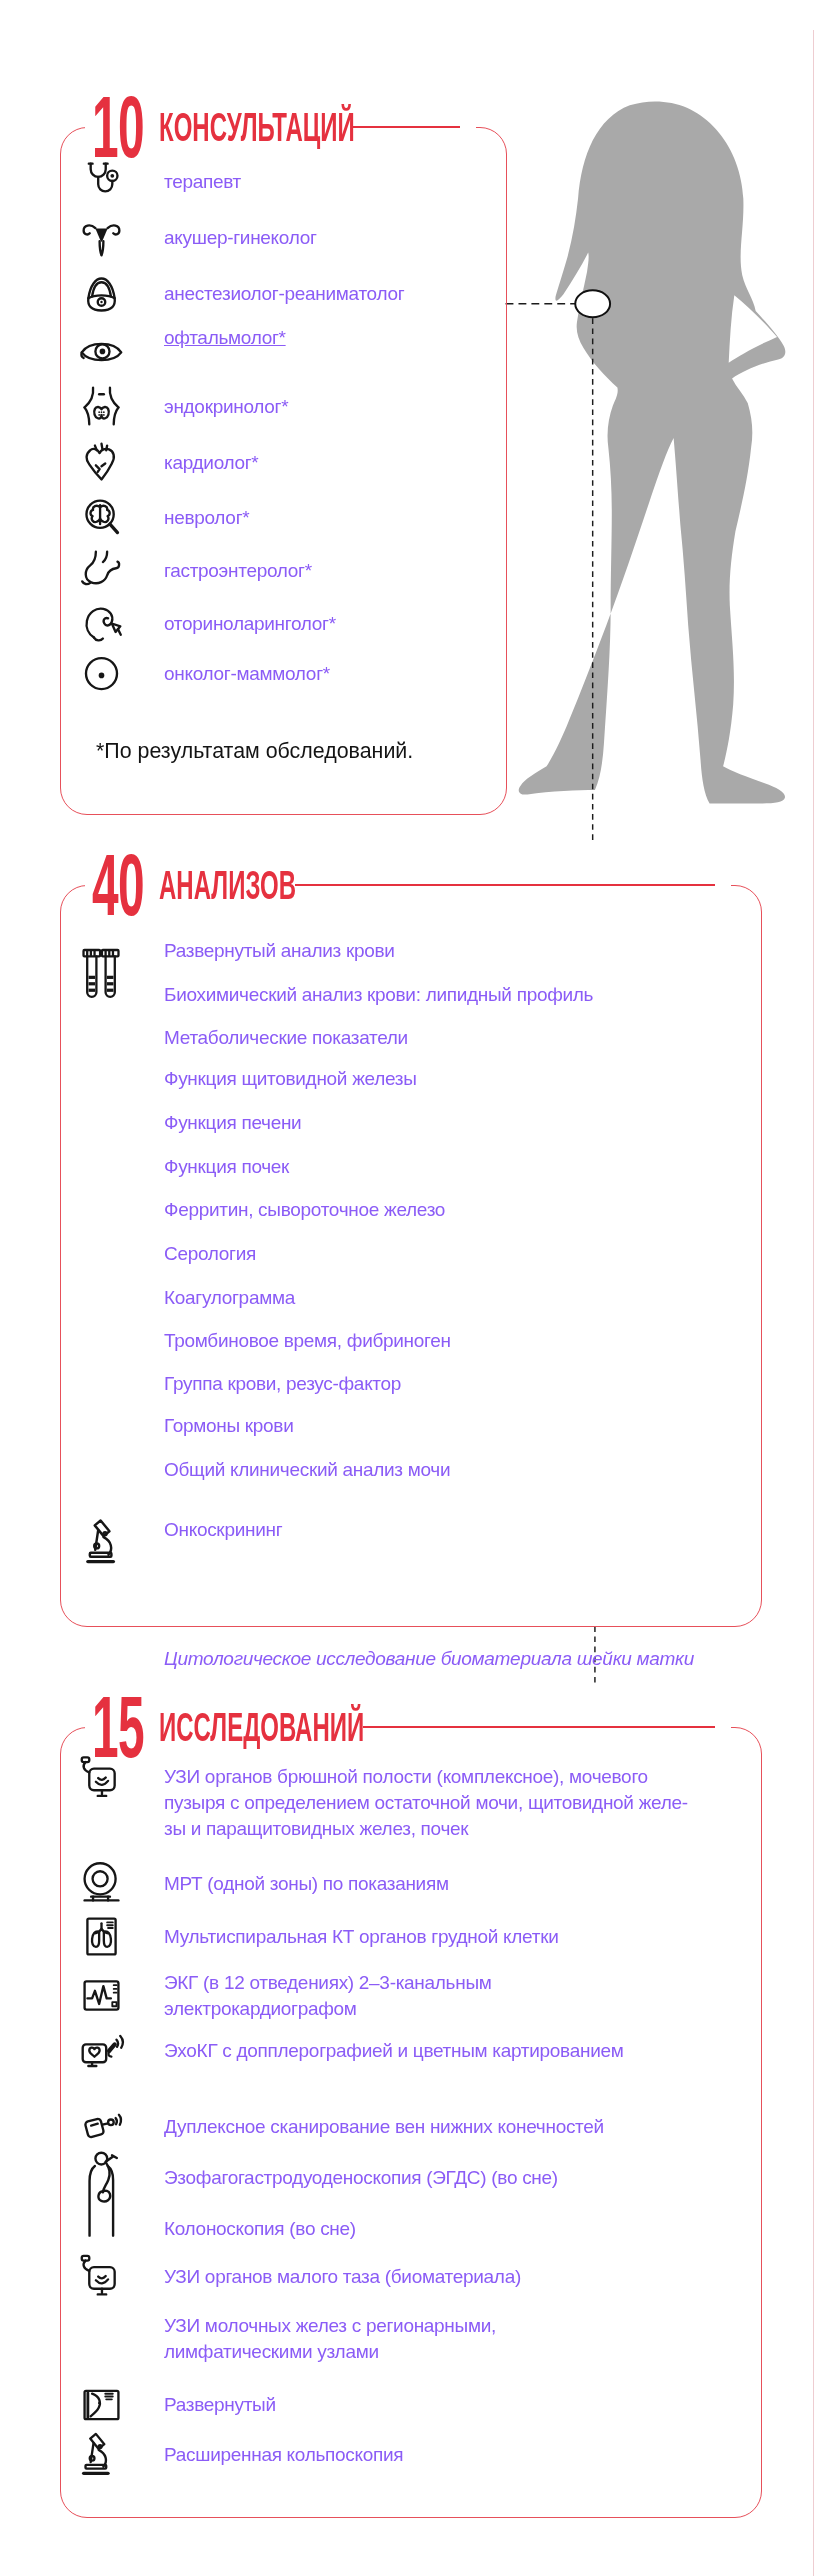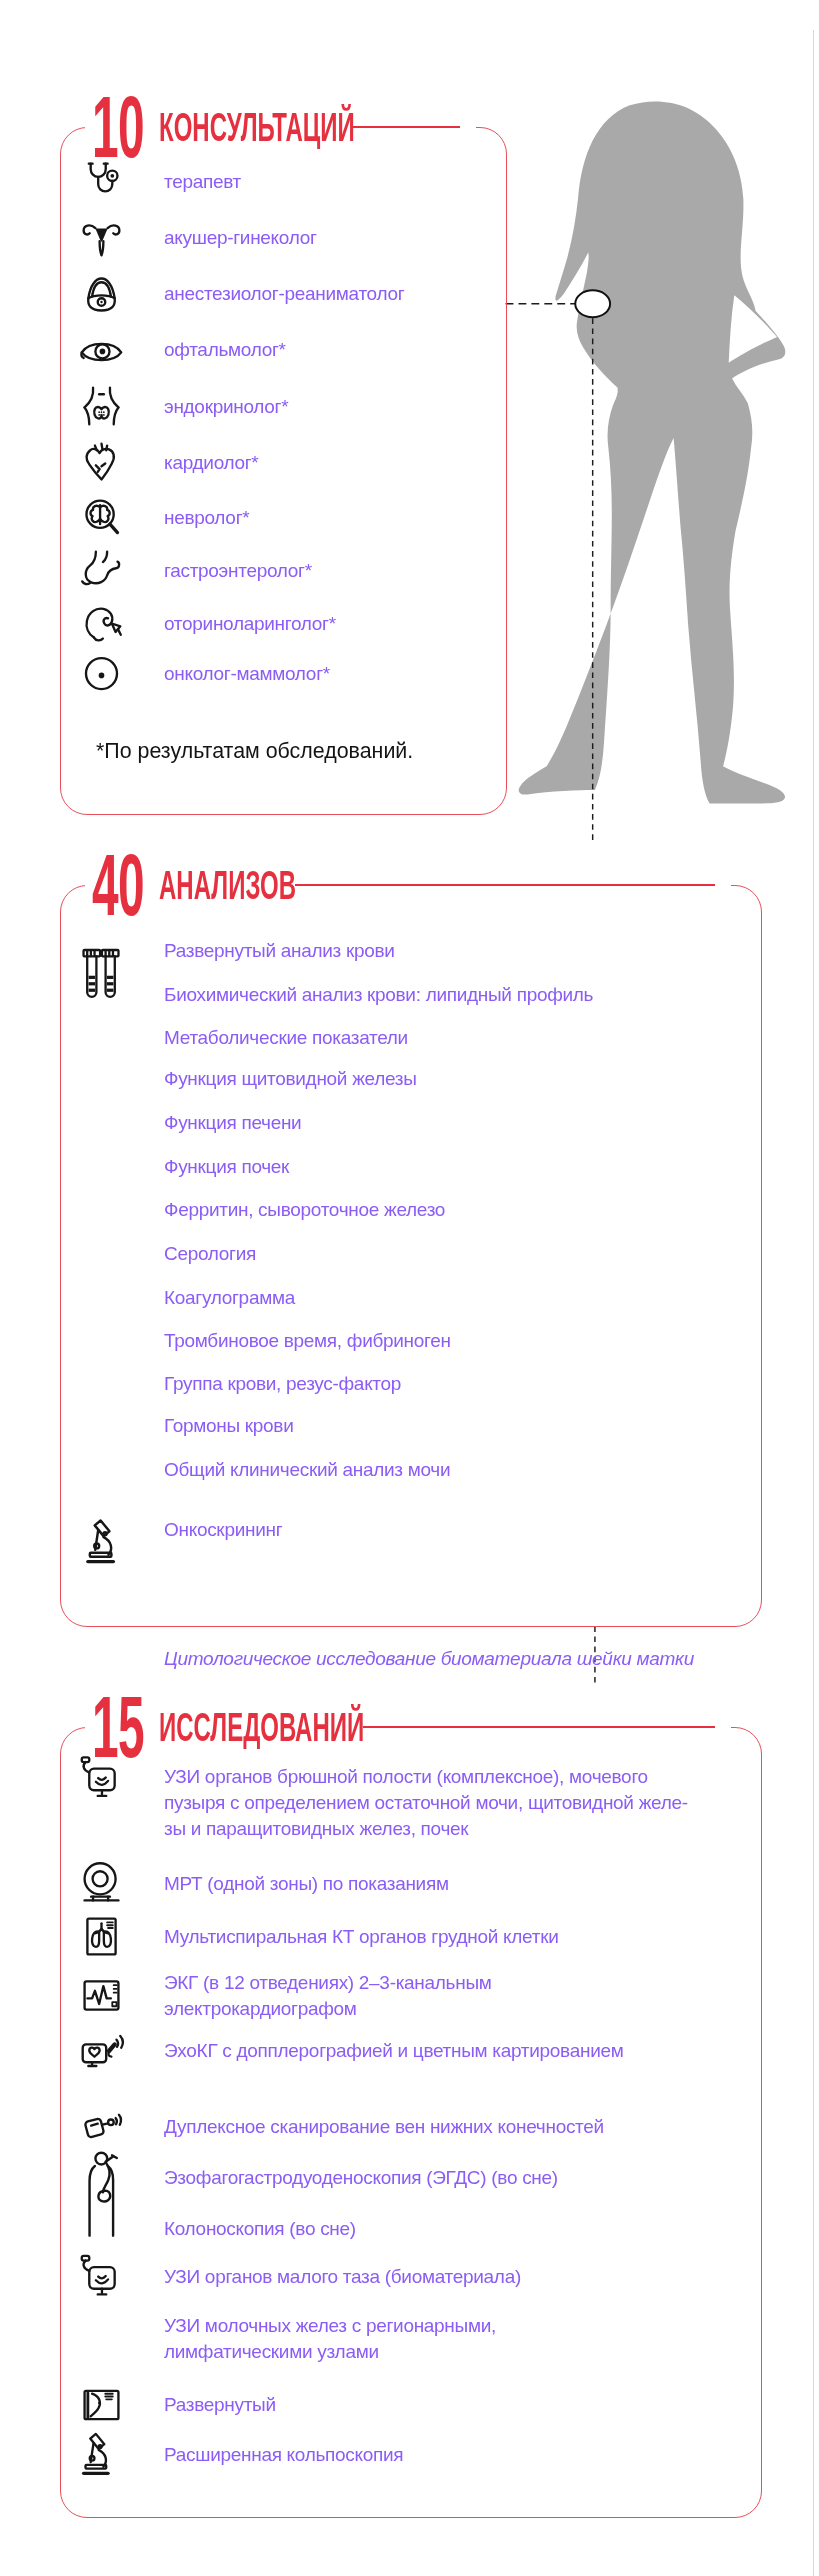--- a/index.html
+++ b/index.html
@@ -86,21 +86,21 @@
       </div>
       <div class="lbl" style="left:164px;top:251px;">анестезиолог-реаниматолог</div>
       <div class="icn" style="left:78px;top:297px;width:47px;height:47px;">
         <svg viewBox="0 0 100 100" fill="none" stroke="currentColor" stroke-width="5" stroke-linecap="round" stroke-linejoin="round">
           <path d="M8,54 C24,30 76,30 92,54 C76,76 24,76 8,54 Z"></path>
           <circle cx="52" cy="52" r="15"></circle>
           <circle cx="52" cy="52" r="6" fill="currentColor" stroke="none"></circle>
           <path d="M8,54 c-2,6 0,10 4,12"></path>
         </svg>
       </div>
-      <div class="lbl" style="left:164px;top:307px;">офтальмолог*</div>
+      <div class="lbl" style="left:164px;top:295px;text-decoration:underline;">офтальмолог*</div>
       <div class="icn" style="left:78px;top:353px;width:47px;height:47px;">
         <svg viewBox="0 0 100 100" fill="none" stroke="currentColor" stroke-width="5" stroke-linecap="round" stroke-linejoin="round">
           <path d="M32,10 c2,18 -4,30 -18,42"></path>
           <path d="M68,10 c-2,18 4,30 18,42"></path>
           <path d="M45,24 h10"></path>
           <path d="M50,56 c-3,-6 -11,-7 -14,-1 c-4,8 0,18 6,20 c5,2 8,-2 8,-7 c0,5 3,9 8,7 c6,-2 10,-12 6,-20 c-3,-6 -11,-5 -14,1 z"></path>
           <g fill="currentColor" stroke="none">
             <circle cx="45" cy="62" r="1.8"></circle>
             <circle cx="50" cy="62" r="1.8"></circle>
             <circle cx="55" cy="62" r="1.8"></circle>

